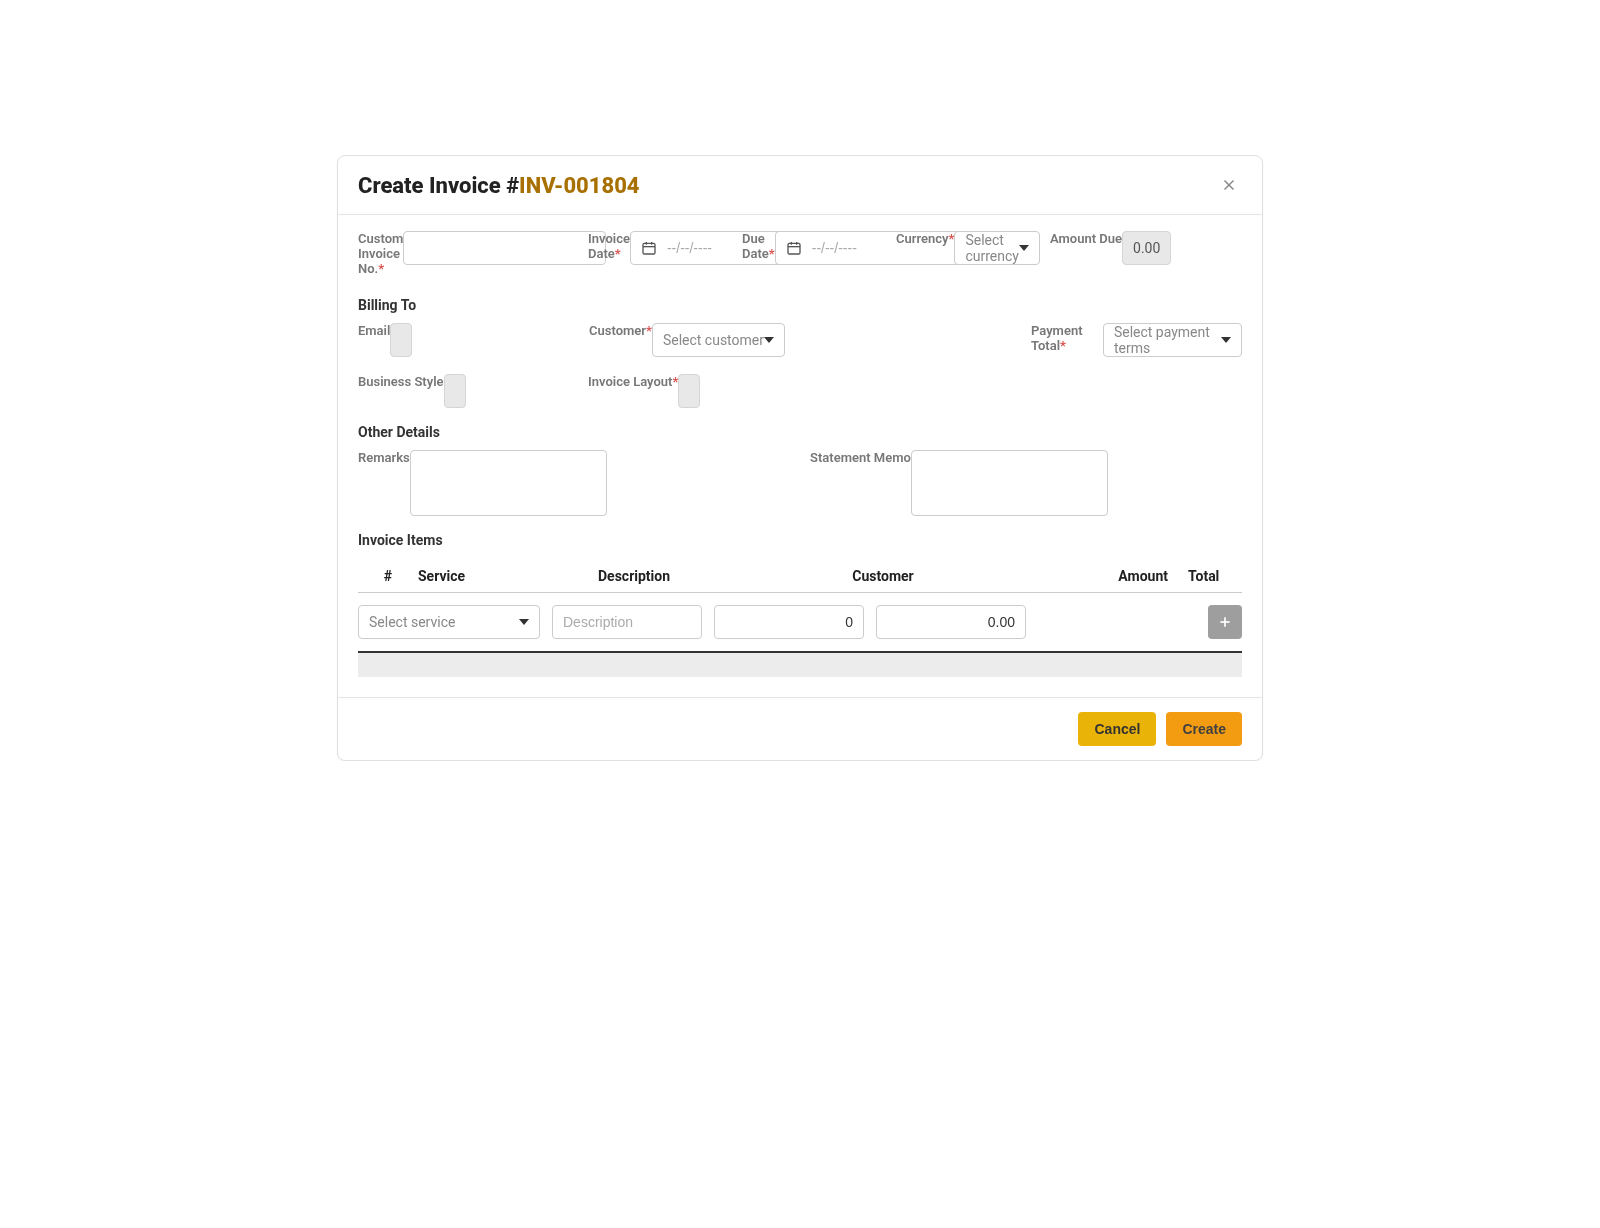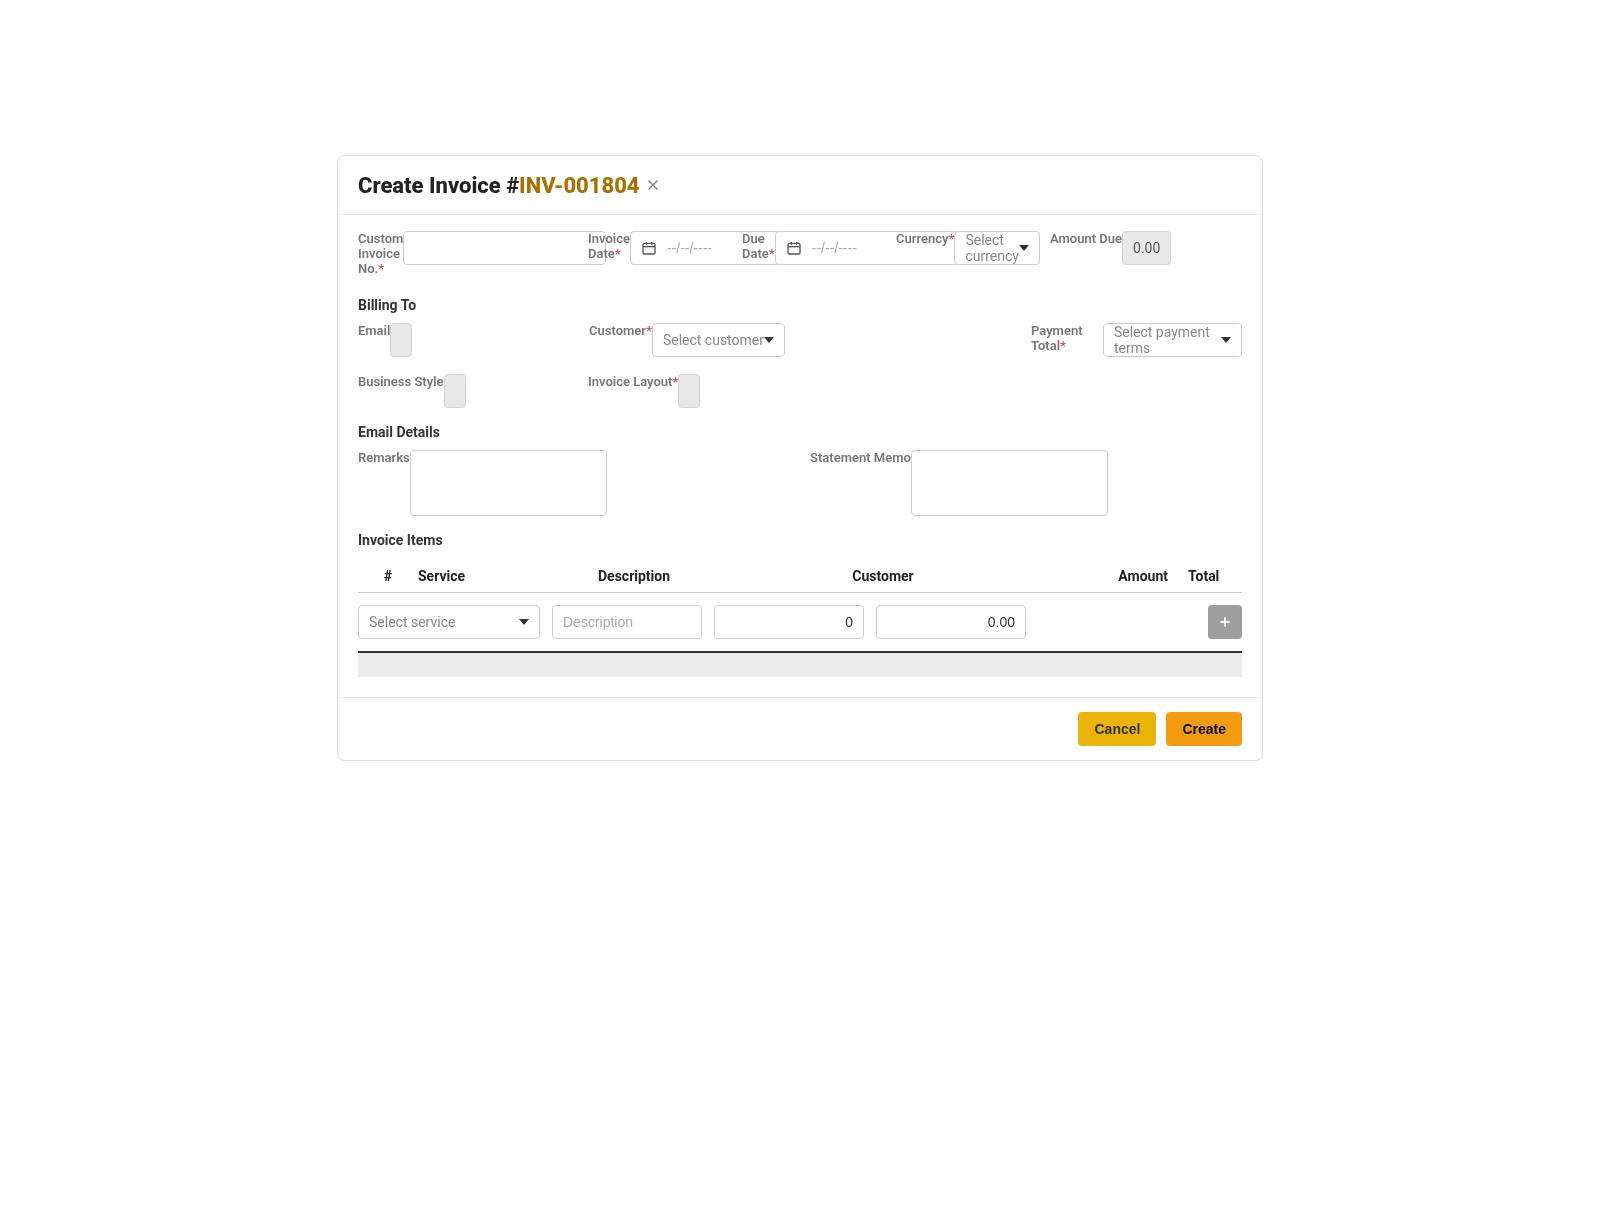--- a/index.html
+++ b/index.html
@@ -18,21 +18,21 @@
   }
   .modal {
     background: #fff;
     border: 1px solid #e0e0e0;
     border-radius: 8px;
     box-shadow: 0 1px 3px rgba(0,0,0,0.04);
   }
   .modal-header {
     display: flex;
     align-items: center;
-    justify-content: flex-start;
+    justify-content: space-between;
     padding: 16px 20px;
     border-bottom: 1px solid #e5e5e5;
   }
   .modal-title {
     font-size: 22px;
     font-weight: 800;
     color: #222;
   }
   .modal-title .inv-no {
     color: #a87000;
@@ -176,21 +176,21 @@
   .btn {
     height: 34px;
     padding: 0 16px;
     border-radius: 4px;
     font-size: 14px;
     font-weight: 600;
     border: none;
     cursor: pointer;
   }
   .btn-cancel { background: #eab308; color: #333; }
-  .btn-primary { background: #f39c12; color: #000000; }
+  .btn-primary { background: #f39c12; color: #404040; }
   input[type="text"].input::placeholder { color: #aaa; }
 </style>
 </head>
 <body>
 
 <div class="modal-wrap">
   <div class="modal">
 
     <div class="modal-header">
       <div class="modal-title">
@@ -275,21 +275,21 @@
         <div class="field" style="width:210px">
           <div class="label">Business Style</div>
           <div class="readonly"></div>
         </div>
         <div class="field" style="width:210px">
           <div class="label"><span>Invoice Layout</span><span class="req">*</span></div>
           <div class="readonly"></div>
         </div>
       </div>
 
-      <div class="section-title">Email Details</div>
+      <div class="section-title">Other Details</div>
 
       <div class="row">
         <div class="field" style="flex:1">
           <div class="label">Remarks</div>
           <textarea class="textarea" style=""></textarea>
         </div>
         <div class="field" style="flex:1">
           <div class="label">Statement Memo</div>
           <textarea class="textarea" style=""></textarea>
         </div>

